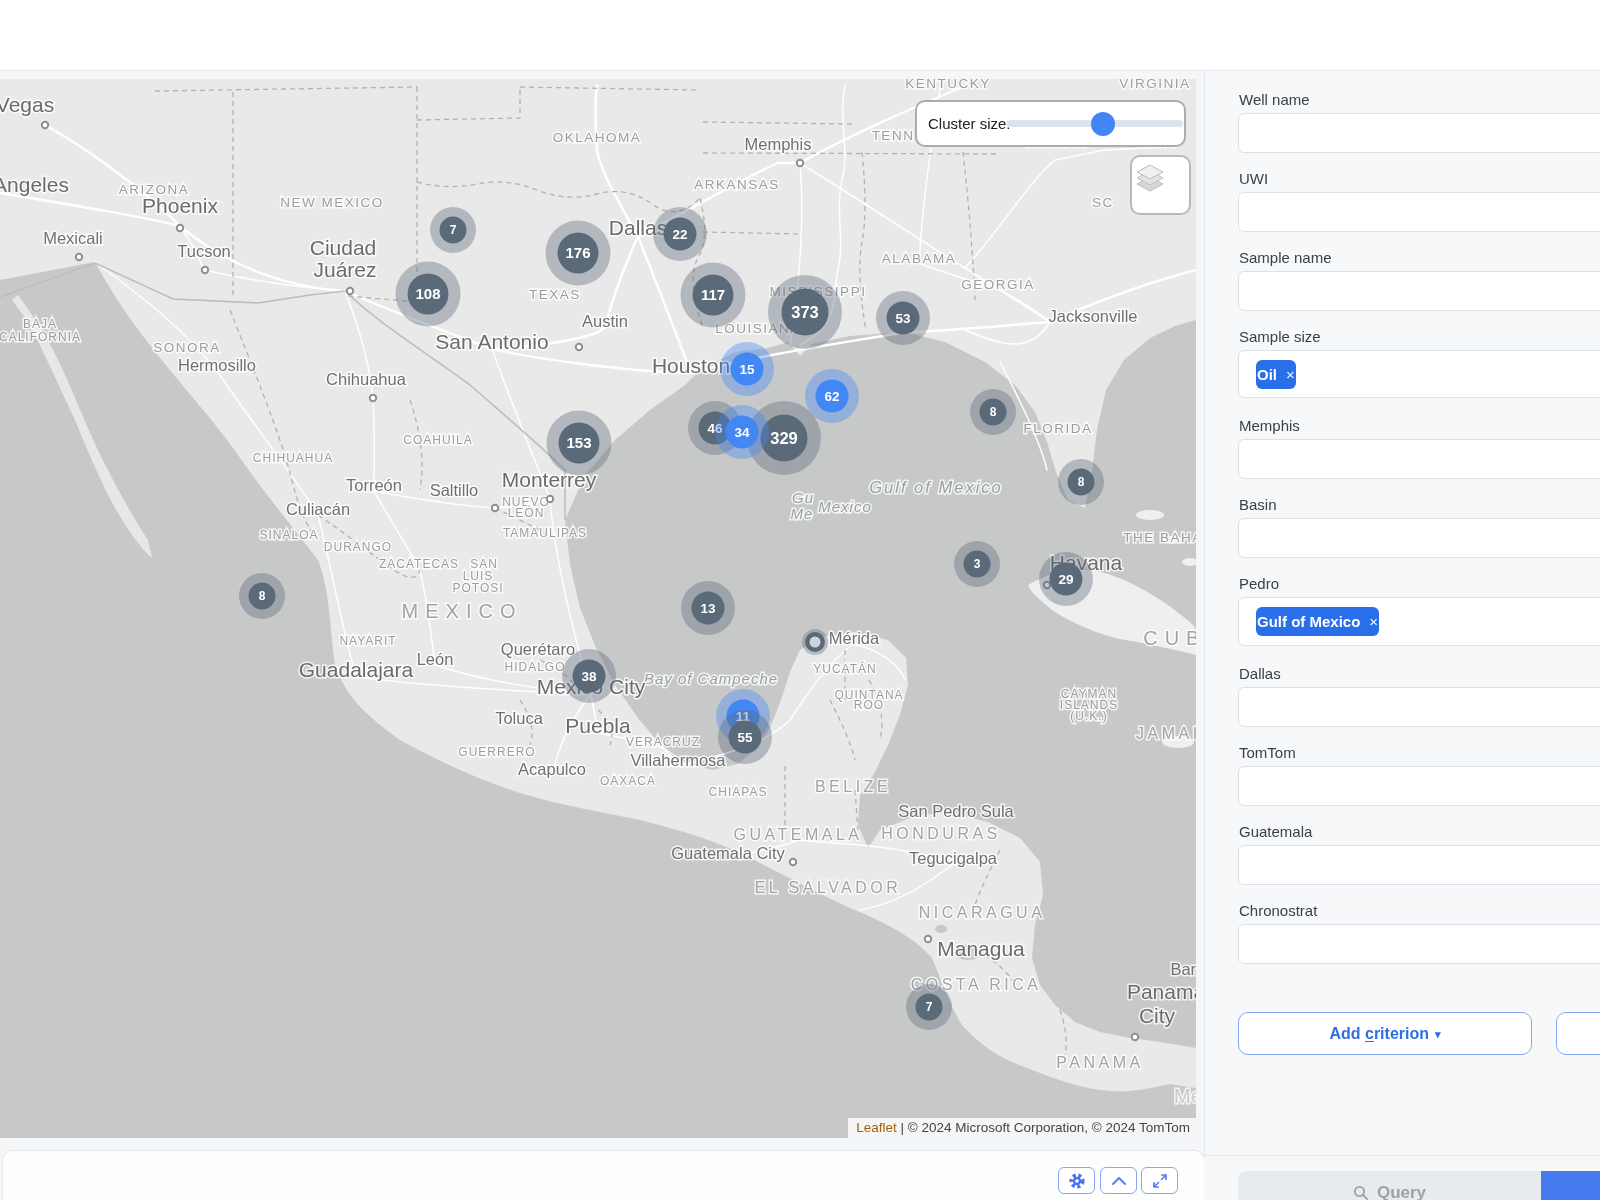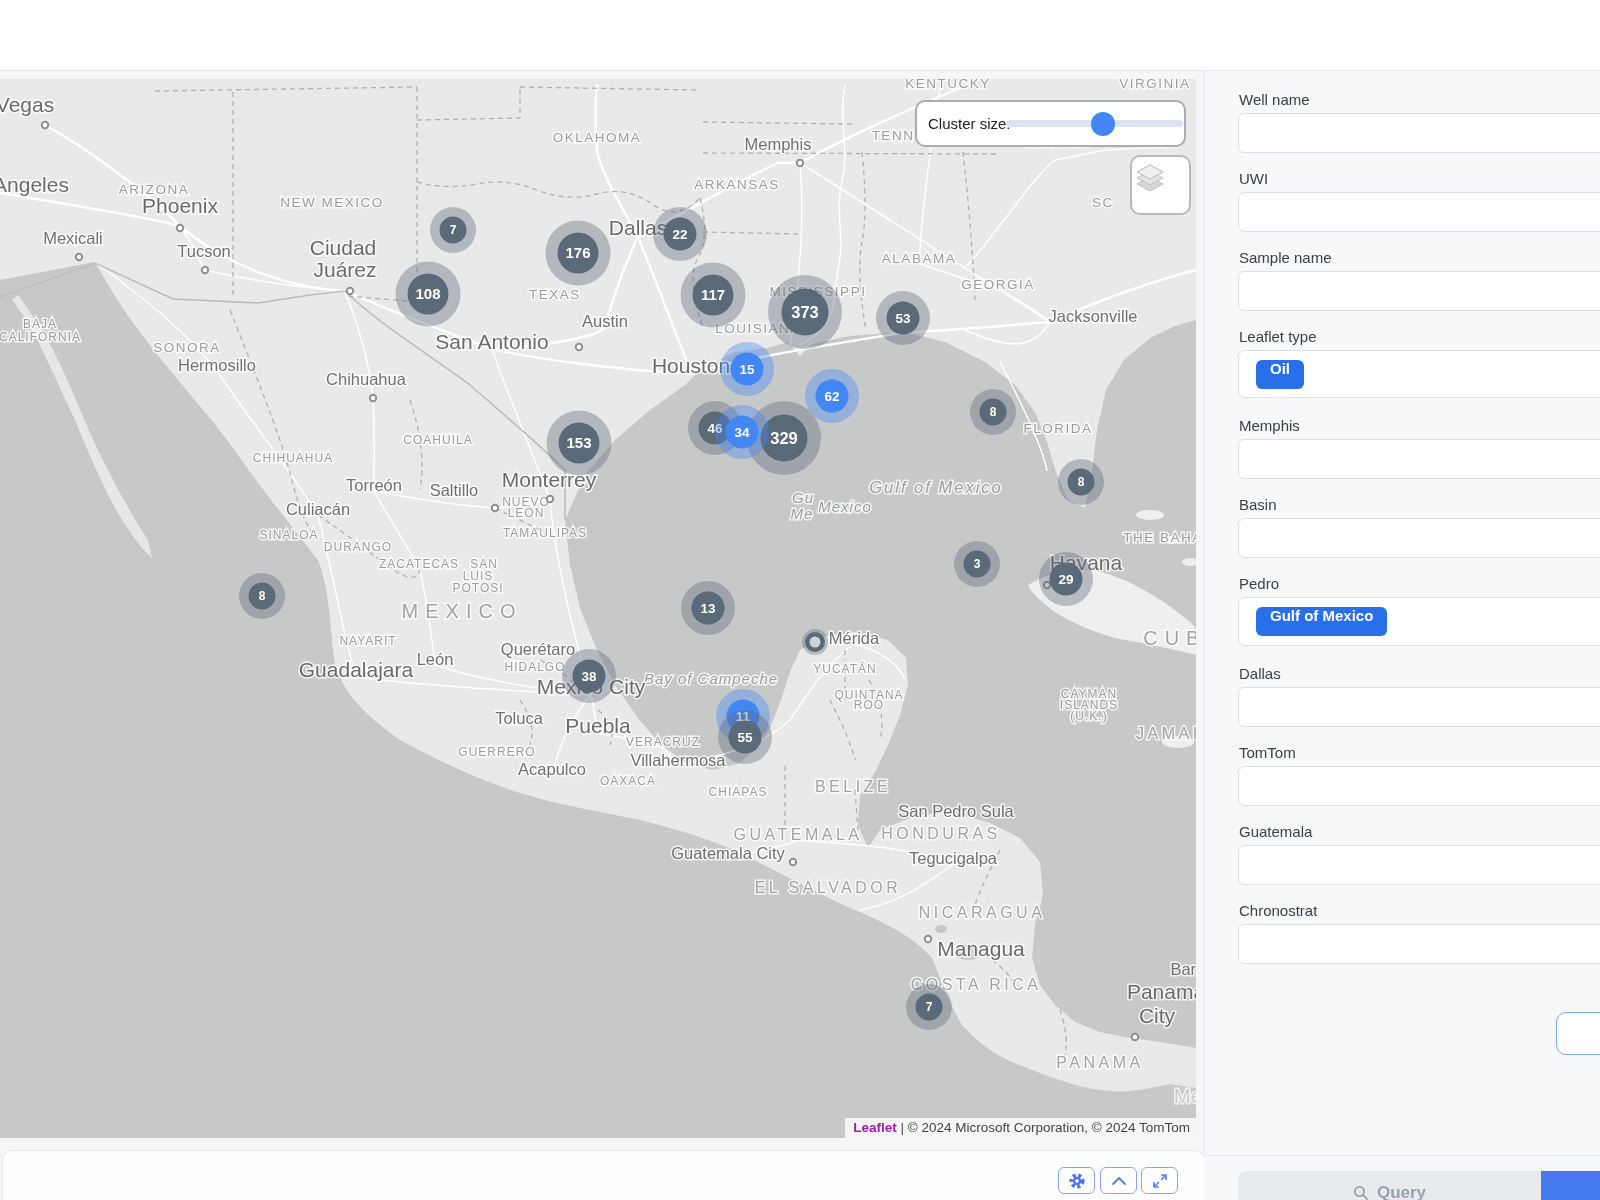--- a/index.html
+++ b/index.html
@@ -34,37 +34,37 @@
   .cluster-control{position:absolute;left:915px;top:21px;width:271px;height:47px;
     background:#ffffff;border:2px solid #a9adb3;border-radius:10px;box-sizing:border-box;}
   .cluster-control .cc-label{position:absolute;left:11px;top:13px;font-size:15px;color:#202124;}
   .cc-slider{position:absolute;left:90px;top:0;width:176px;height:43px;cursor:pointer;}
   .cc-track{position:absolute;left:0;top:18px;width:176px;height:7px;border-radius:4px;background:#dce3ee;}
   .cc-thumb{position:absolute;left:84px;top:10px;width:24px;height:24px;border-radius:50%;background:#4285f4;}
   .layers-control{position:absolute;left:1130px;top:76px;width:61px;height:60px;background:#ffffff;
     border:2px solid #b6b9bd;border-radius:10px;box-sizing:border-box;display:flex;align-items:center;justify-content:center;cursor:pointer;}
   .attribution{position:absolute;right:0;bottom:0;height:20px;line-height:20px;background:rgba(255,255,255,.82);
     padding:0 6px 0 8px;font-size:13.5px;color:#454545;white-space:nowrap;}
-  .attribution .leaf{color:#a21caf;text-decoration:none;cursor:pointer;font-weight:bold;}
+  .attribution .leaf{color:#a16207;text-decoration:none;cursor:pointer;}
   
   .bottom-card{position:absolute;left:2px;top:1150px;width:1203px;height:60px;background:#fdfdfe;
     border:1px solid #e3e7ee;border-bottom:none;border-radius:10px 10px 0 0;box-sizing:border-box;}
   .mini-btn{position:absolute;top:16px;width:37px;height:27px;background:#ffffff;border:1px solid #8aa6f4;
     border-radius:6px;box-sizing:border-box;display:flex;align-items:center;justify-content:center;cursor:pointer;padding:0;}
   
   .sidebar{position:absolute;left:1204px;top:71px;width:396px;bottom:0;background:#f7f8fa;
     border-left:1px solid #e5e8ee;box-sizing:border-box;}
   .sb-content{padding:21px 0 0 33px;}
   .fld-label{font-size:15px;color:#3a4147;line-height:16px;margin:0 8px 5px 1px;}
   .fld-input{width:420px;height:40px;background:#ffffff;border:1px solid #dde1e7;border-radius:6px;
     box-sizing:border-box;margin-bottom:18px;font-size:15px;padding:0 12px;outline:none;color:#3a4147;}
   .fld-tagbox{width:420px;height:48px;background:#ffffff;border:1px solid #dde1e7;border-radius:6px;
     box-sizing:border-box;margin-bottom:20px;display:flex;align-items:center;padding-left:17px;cursor:text;}
   .tag{display:inline-flex;align-items:center;gap:9px;height:29px;background:#2a6fea;color:#ffffff;
-    border-radius:6px;padding:0 14px;font-size:15px;font-weight:bold;cursor:pointer;flex-direction:column;}
+    border-radius:6px;padding:0 1px;font-size:15px;font-weight:bold;cursor:pointer;}
   .tag .x{font-weight:normal;font-size:15px;opacity:.95;cursor:pointer;}
   .btn-row{position:relative;height:43px;margin-top:30px;width:420px;}
   .btn-outline{position:absolute;top:0;height:43px;background:#ffffff;border:1.5px solid #84a7f5;border-radius:10px;
     box-sizing:border-box;color:#2e6fe6;font-size:16px;font-weight:bold;cursor:pointer;font-family:"Liberation Sans",sans-serif;}
   .btn-add{left:0;width:294px;}
   .btn-add u{text-underline-offset:2px;}
   .btn-add .caret{font-size:11px;margin-left:6px;position:relative;top:-1px;}
   .btn-stub{left:318px;width:90px;}
   .sb-footer{position:absolute;left:1204px;top:1155px;right:0;bottom:0;background:#f7f8fa;border-top:1px solid #e4e8ee;}
   .query-btn{position:absolute;left:34px;top:15px;width:440px;height:44px;border-radius:8px;overflow:hidden;
@@ -429,21 +429,21 @@
 </div>
 
 <div class="sidebar">
   <div class="sb-content">
     <div class="fld-label">Well name</div>
     <input class="fld-input" style="">
     <div class="fld-label">UWI</div>
     <input class="fld-input" style="">
     <div class="fld-label">Sample name</div>
     <input class="fld-input" style="">
-    <div class="fld-label">Leaflet type</div>
+    <div class="fld-label">Sample size</div>
     <div class="fld-tagbox">
       <span class="tag">
           <span>Oil</span>
           <span class="x">×</span>
         </span>
     </div>
     <div class="fld-label">Memphis</div>
     <input class="fld-input" style="">
     <div class="fld-label">Basin</div>
     <input class="fld-input" style="">
@@ -456,20 +456,21 @@
     </div>
     <div class="fld-label">Dallas</div>
     <input class="fld-input" style="">
     <div class="fld-label">TomTom</div>
     <input class="fld-input" style="">
     <div class="fld-label">Guatemala</div>
     <input class="fld-input" style="">
     <div class="fld-label">Chronostrat</div>
     <input class="fld-input" style="">
     <div class="btn-row">
+      <button class="btn-outline btn-add"><span>Add </span><u>c</u><span>riterion</span><span class="caret">▾</span></button>
       <button class="btn-outline btn-stub"></button>
     </div>
   </div>
 </div>
 
 <div class="sb-footer">
   <div class="query-btn">
     <div class="query-main">
       <svg width="16" height="16" viewBox="0 0 16 16">
         <circle cx="6.5" cy="6.5" r="4.6" fill="none" stroke="#9aa2ac" stroke-width="1.8"></circle>

